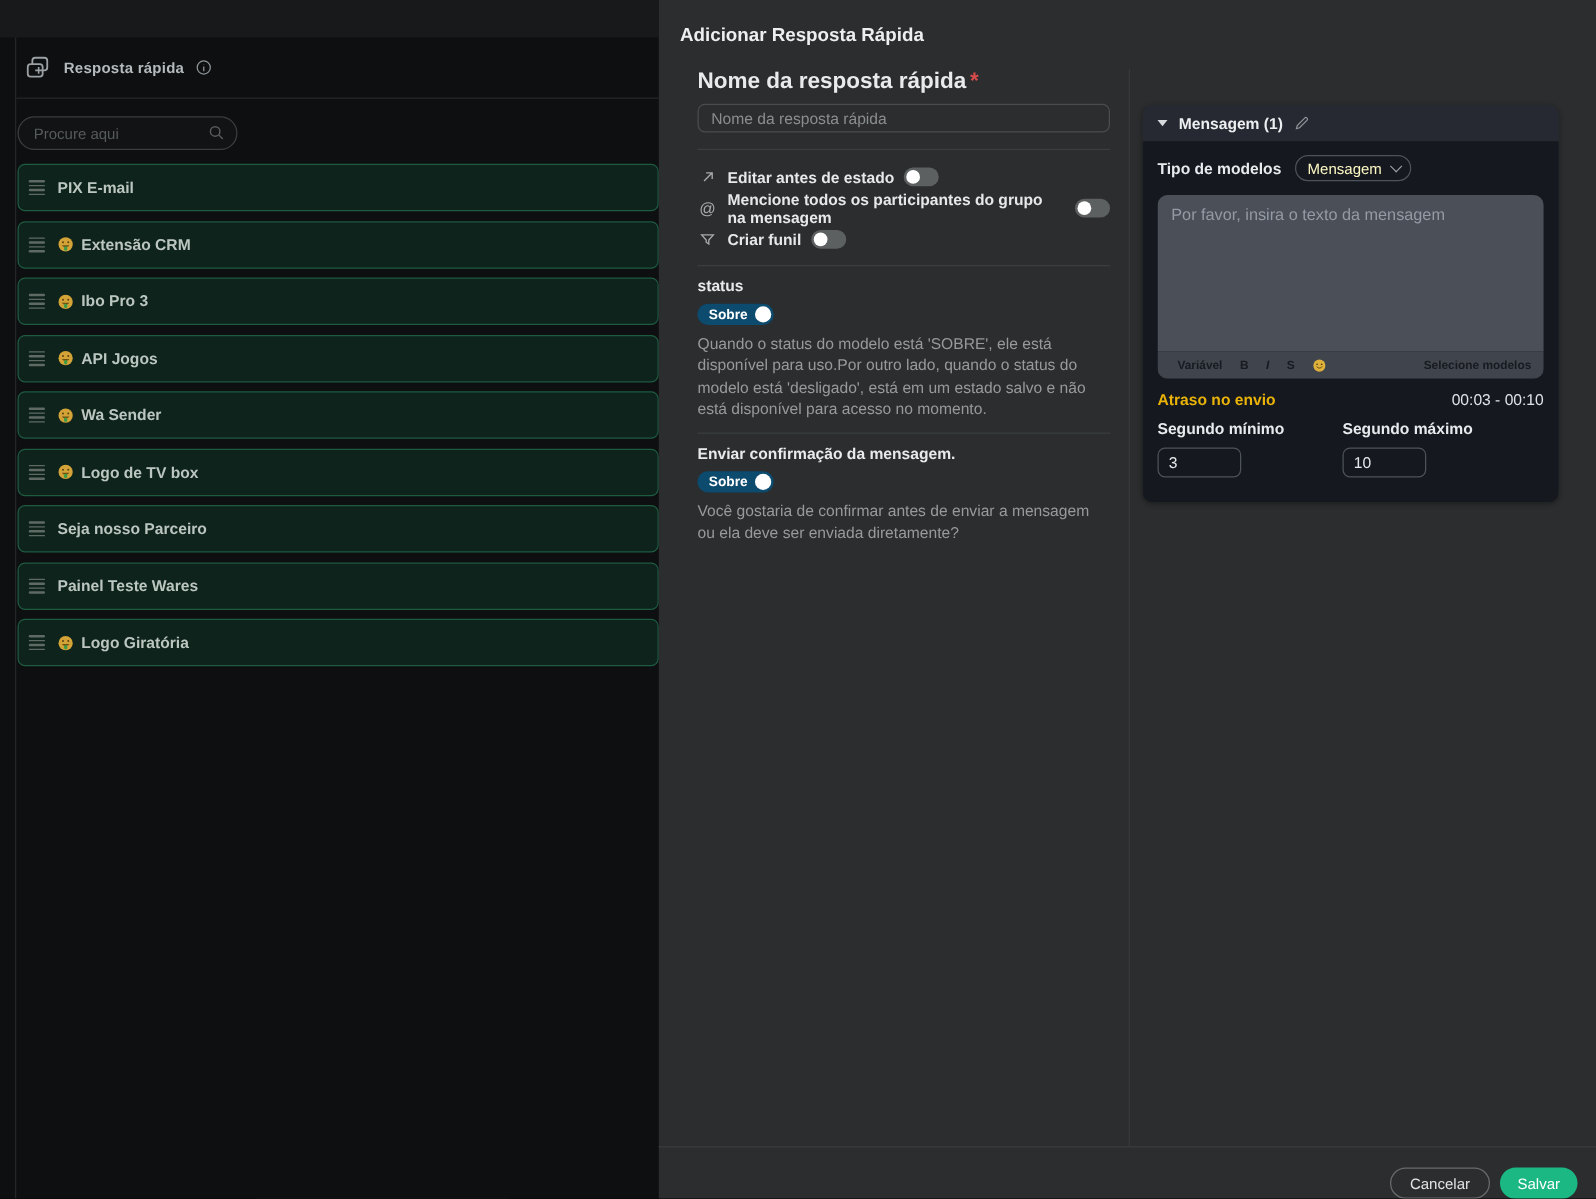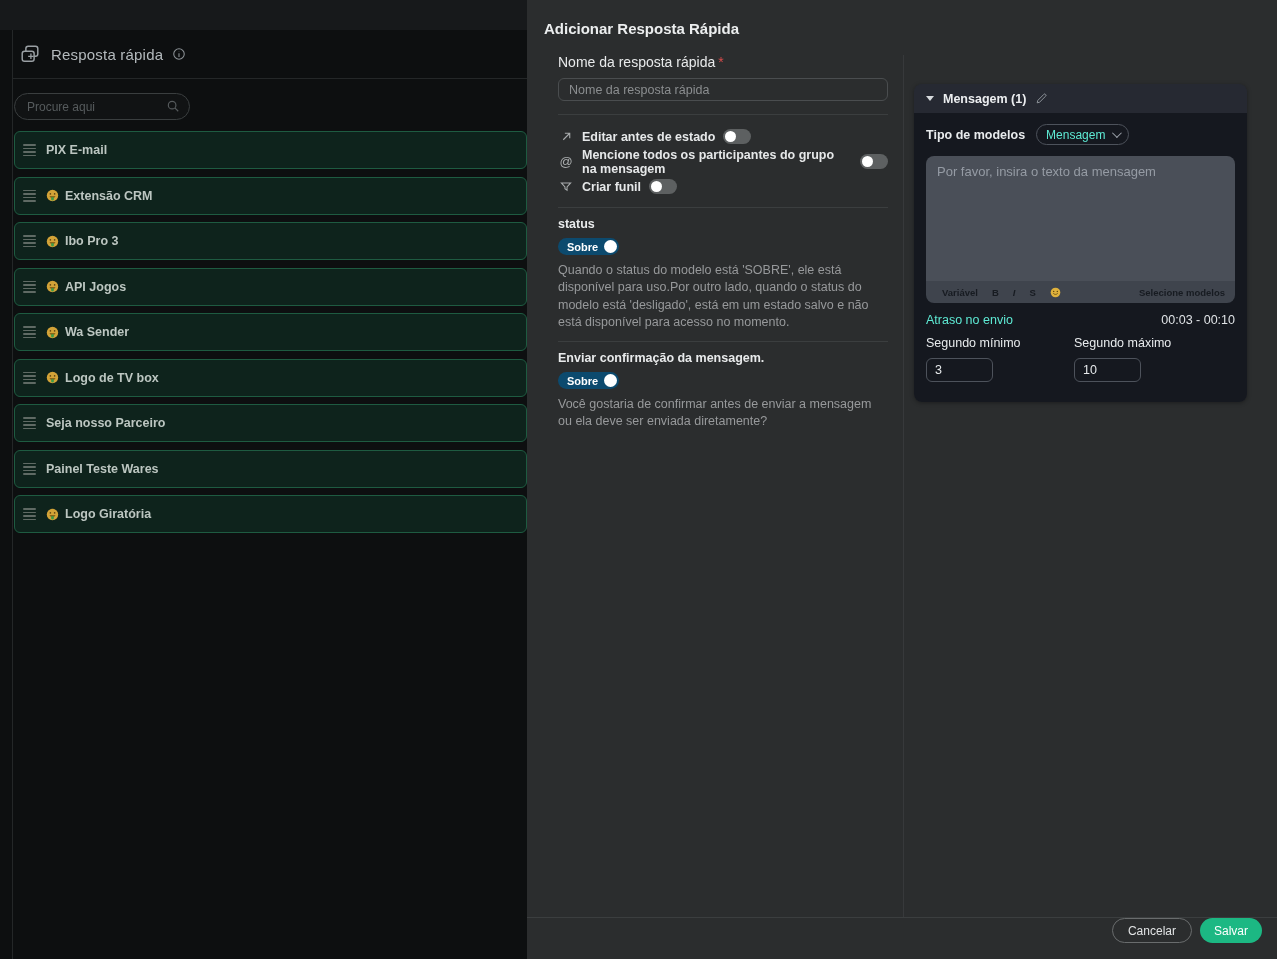--- a/index.html
+++ b/index.html
@@ -6,21 +6,21 @@
   html,body { background:#000; }
   body { font-family:"Liberation Sans", sans-serif; }
   .screen { position:relative; width:1277px; height:959px; overflow:hidden; background:#0d0f10; }
 
   
   .left-side { position:absolute; left:0; top:0; width:527px; height:959px; background:#0d0f10; }
   .top-strip { position:absolute; left:0; top:0; width:527px; height:30px; background:#17191b; }
   .panel-vborder { position:absolute; left:12px; top:30px; width:1px; height:929px; background:#242728; }
   .panel-header { position:absolute; left:13px; top:30px; width:514px; height:49px; display:flex; align-items:center; padding-left:6px; border-bottom:1px solid #242728; }
   .ph-icon { width:22px; height:22px; color:#9aa0a4; margin-right:10px; }
-  .ph-title { color:#b4babd; font-size:15px; font-weight:400; letter-spacing:.2px; }
+  .ph-title { color:#b4babd; font-size:12px; font-weight:700; letter-spacing:.2px; }
   .ph-info { width:14px; height:14px; color:#8d9397; margin-left:9px; }
 
   .search-wrap { position:absolute; left:14px; top:93px; width:176px; height:27px; }
   .search-input { width:100%; height:100%; background:#111314; border:1px solid #3a3e3f; border-radius:14px; color:#c8cccd; font-size:12px; padding:0 30px 0 12px; outline:none; font-family:inherit; }
   .search-input::placeholder { color:#565b5d; }
   .search-icon { position:absolute; right:10px; top:6px; width:14px; height:14px; color:#565b5d; pointer-events:none; }
 
   .qr-list { position:absolute; left:14px; top:131px; width:513px; }
   .qr-row { height:38px; margin-bottom:7.5px; border-radius:6px; background:#0e231c; border:1px solid #1e5b41; display:flex; align-items:center; padding-left:8px; color:#bcc6c1; font-size:12.5px; font-weight:700; }
   .qr-row.selected { background:#a9a9a9; border-color:#a9a9a9; color:#212324; }
@@ -28,21 +28,21 @@
   .drag-handle i { display:block; height:1.5px; background:#5f6a64; border-radius:1px; }
   .qr-row.selected .drag-handle i { background:#3c4043; }
   .row-emoji { width:13px; height:13px; margin-right:6px; flex:0 0 auto; }
 
   
   .modal { position:absolute; left:527px; top:0; width:750px; height:959px; background:#2b2d2e; }
   .modal-title { position:absolute; left:17px; top:20px; color:#eceeef; font-size:15px; font-weight:700; }
   .col-divider { position:absolute; left:376px; top:55px; width:1px; height:862px; background:#37393b; }
 
   .form-col { position:absolute; left:31px; top:54px; width:330px; }
-  .field-label { color:#e8eaeb; font-size:14px; font-weight:400; }
+  .field-label { color:#e8eaeb; font-size:18px; font-weight:700; }
   .req { color:#d64b4b; margin-left:3px; }
   .name-input { margin-top:8px; width:330px; height:23px; background:transparent; border:1px solid #4a4d4f; border-radius:6px; color:#d9dcdd; font-size:12.5px; padding:0 10px; outline:none; font-family:inherit; }
   .name-input::placeholder { color:#8b8e90; }
   .hr { border:none; border-top:1px solid #3b3e3f; margin:13px 0 0 0; }
 
   .toggle-rows { margin-top:9px; }
   .toggle-row { height:25px; display:flex; align-items:center; }
   .t-icon { width:16px; height:15px; color:#a9acad; display:flex; align-items:center; justify-content:center; margin-right:8px; flex:0 0 auto; font-size:13px; }
   .t-label { color:#e6e8e9; font-size:12.5px; font-weight:700; }
   .switch { width:28px; height:15px; border-radius:8px; background:#5d6061; position:relative; margin-left:8px; flex:0 0 auto; cursor:pointer; }
@@ -57,42 +57,42 @@
 
   
   .msg-card { position:absolute; left:387px; top:84px; width:333px; border-radius:8px; overflow:hidden; box-shadow:0 1px 4px rgba(0,0,0,.35); }
   .msg-head { height:29px; background:#262932; display:flex; align-items:center; padding:0 12px; gap:9px; }
   .caret-down { width:0; height:0; border-left:4px solid transparent; border-right:4px solid transparent; border-top:5px solid #d7dadd; }
   .msg-head-title { color:#eceef0; font-size:12.5px; font-weight:700; }
   .pencil-icon { width:13px; height:13px; color:#8f959b; }
   .msg-body { background:#15181f; padding:11px 12px 20px 12px; }
   .type-row { display:flex; align-items:center; gap:11px; }
   .type-label { color:#e8ebed; font-size:12.5px; font-weight:700; }
-  .type-pill { display:inline-flex; align-items:center; gap:7px; height:21px; border:1px solid #4d525b; border-radius:11px; padding:0 9px; color:#5eead4; font-size:12px; cursor:pointer; background:transparent; }
+  .type-pill { display:inline-flex; align-items:center; gap:7px; height:21px; border:1px solid #4d525b; border-radius:11px; padding:0 9px; color:#fef9c3; font-size:12px; cursor:pointer; background:transparent; }
   .chev { width:7px; height:7px; border-right:1.5px solid #9aa0a8; border-bottom:1.5px solid #9aa0a8; transform:rotate(45deg) translateY(-2px); }
   .ta-wrap { margin-top:11px; border-radius:8px; overflow:hidden; display:flex; flex-direction:column; }
   .ta { display:block; width:100%; height:125px; background:#4a4f58; border:none; outline:none; resize:none; color:#eab308; font-size:13px; padding:8px 11px; font-family:inherit; }
   .ta::placeholder { color:#959ba4; }
   .ta-bar { height:22px; background:#3f444d; display:flex; align-items:center; padding:0 10px 0 16px; gap:14px; }
   .ta-btn { color:#171b21; font-size:9.5px; font-weight:700; cursor:pointer; }
   .ta-btn.italic { font-style:italic; }
   .ta-emoji { width:11px; height:11px; cursor:pointer; }
   .ta-right { margin-left:auto; color:#171b21; font-size:9.5px; font-weight:700; cursor:pointer; }
   .delay-row { margin-top:10px; display:flex; align-items:center; justify-content:space-between; }
-  .delay-label { color:#5eead4; font-size:12.5px; font-weight:400; }
+  .delay-label { color:#eab308; font-size:12.5px; font-weight:700; }
   .delay-value { color:#dfe2e5; font-size:12.5px; }
   .sec-labels { margin-top:9px; display:flex; }
   .sec-labels .c1 { width:148px; }
-  .sec-label { color:#e8ebed; font-size:12.5px; font-weight:400; }
+  .sec-label { color:#e8ebed; font-size:12.5px; font-weight:700; }
   .sec-inputs { margin-top:8px; display:flex; }
   .sec-inputs .c1 { width:148px; }
   .sec-input { width:67px; height:24px; background:transparent; border:1px solid #4d525b; border-radius:6px; color:#e6e9eb; font-size:12.5px; padding:0 8px; outline:none; font-family:inherit; }
 
   
-  .modal-footer { position:absolute; left:0; bottom:0; width:750px; height:42px; border-top:1px solid #3b3e3f; display:flex; align-items:flex-start; justify-content:flex-end; padding-right:15px; gap:8px; }
+  .modal-footer { position:absolute; left:0; bottom:0; width:750px; height:42px; border-top:1px solid #3b3e3f; display:flex; align-items:flex-end; justify-content:flex-end; padding-right:15px; gap:8px; }
   .btn-cancel { height:25px; padding:0 15px; border-radius:13px; border:1px solid #696c6d; background:transparent; color:#e2e4e5; font-size:12px; font-family:inherit; cursor:pointer; }
   .btn-save { height:25px; padding:0 14px; border-radius:13px; border:none; background:#1cb883; color:#fff; font-size:12px; font-family:inherit; cursor:pointer; }
 
   svg { display:block; }
 </style>
 </head>
 <body>
 
 <div class="screen">
 

